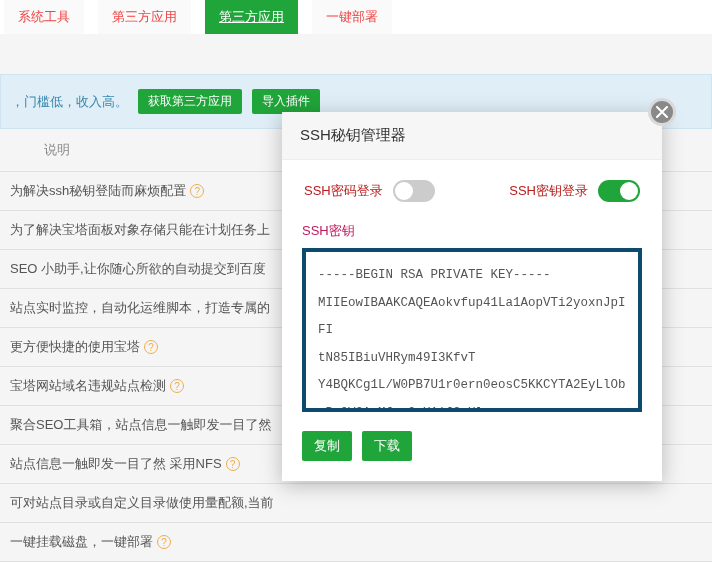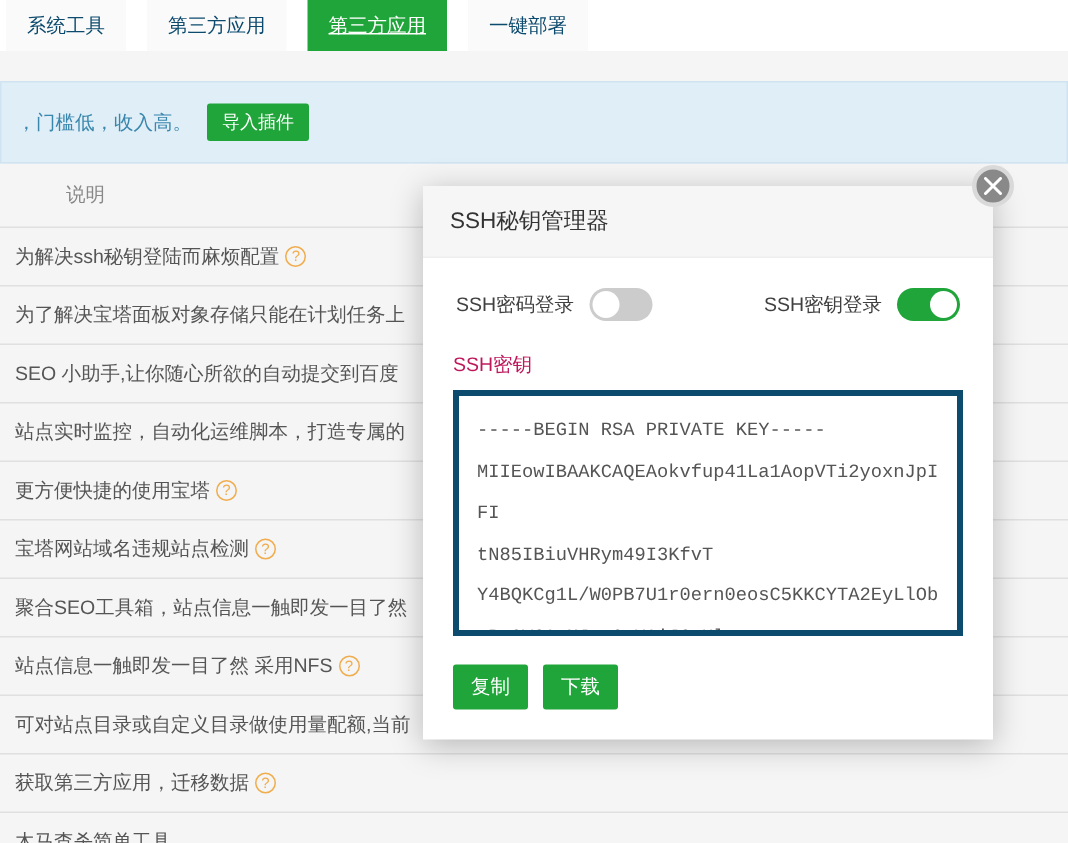--- a/index.html
+++ b/index.html
@@ -17,28 +17,28 @@
     display: flex;
     gap: 14px;
     padding: 0 4px;
     background: #fff;
     height: 34px;
     align-items: stretch;
   }
   .tab {
     padding: 8px 14px;
     font-size: 13px;
-    color: #0c4a6e;
+    color: #ef4444;
     background: #fafafa;
     border: none;
     cursor: pointer;
   }
   .tab.active { background: #20a53a; color: #fff; text-decoration: underline; }
   .promo {
-    margin-top: 20px;
+    margin-top: 40px;
     background: #dfeef7;
     padding: 14px 10px;
     display: flex;
     align-items: center;
     gap: 10px;
     border: 1px solid #cfe3f0;
   }
   .promo-text { color: #3a87ad; font-size: 13px; }
   .btn-green {
     background: #20a53a;
@@ -73,21 +73,21 @@
     font-size: 10px;
     align-items: center;
     justify-content: center;
     margin-left: 4px;
     cursor: help;
   }
   
   .modal {
     position: absolute;
     left: 282px;
-    top: 124px;
+    top: 112px;
     width: 380px;
     background: #fff;
     box-shadow: 0 4px 20px rgba(0,0,0,0.25);
   }
   .modal-title {
     background: #f6f6f6;
     padding: 14px 18px;
     font-size: 15px;
     color: #333;
     border-bottom: 1px solid #eee;
@@ -110,21 +110,21 @@
     font-size: 14px;
   }
   .modal-body { padding: 18px 20px 20px; }
   .toggle-row {
     display: flex;
     align-items: center;
     gap: 14px;
     justify-content: space-between;
     margin-bottom: 18px;
     padding: 2px 2px;
-    color: #404040;
+    color: #b91c1c;
   }
   .toggle-group { display:flex; align-items:center; gap:10px; }
   .toggle {
     width: 42px;
     height: 22px;
     border-radius: 11px;
     position: relative;
     cursor: pointer;
   }
   .toggle.off { background: #ccc; }
@@ -166,20 +166,21 @@
 
 <div class="tabs">
   <button class="tab">系统工具</button>
   <button class="tab">第三方应用</button>
   <button class="tab active">第三方应用</button>
   <button class="tab">一键部署</button>
 </div>
 
 <div class="promo">
   <span class="promo-text">，门槛低，收入高。</span>
+  <button class="btn-green">获取第三方应用</button>
   <button class="btn-green">导入插件</button>
 </div>
 
 <div class="section-head">说明</div>
 
 <div class="row">
   <span>为解决ssh秘钥登陆而麻烦配置</span>
   <span class="help-icon">?</span>
 </div>
 <div class="row">
@@ -203,21 +204,21 @@
   <span>聚合SEO工具箱，站点信息一触即发一目了然</span>
 </div>
 <div class="row">
   <span>站点信息一触即发一目了然 采用NFS</span>
   <span class="help-icon">?</span>
 </div>
 <div class="row">
   <span>可对站点目录或自定义目录做使用量配额,当前</span>
 </div>
 <div class="row">
-  <span>获取第三方应用，迁移数据</span>
+  <span>一键挂载磁盘，一键部署</span>
   <span class="help-icon">?</span>
 </div>
 <div class="row">
   <span>木马查杀简单工具</span>
 
 </div>
 
 <div class="modal">
   <div class="modal-close">
     <svg width="12" height="12" viewBox="0 0 12 12">

